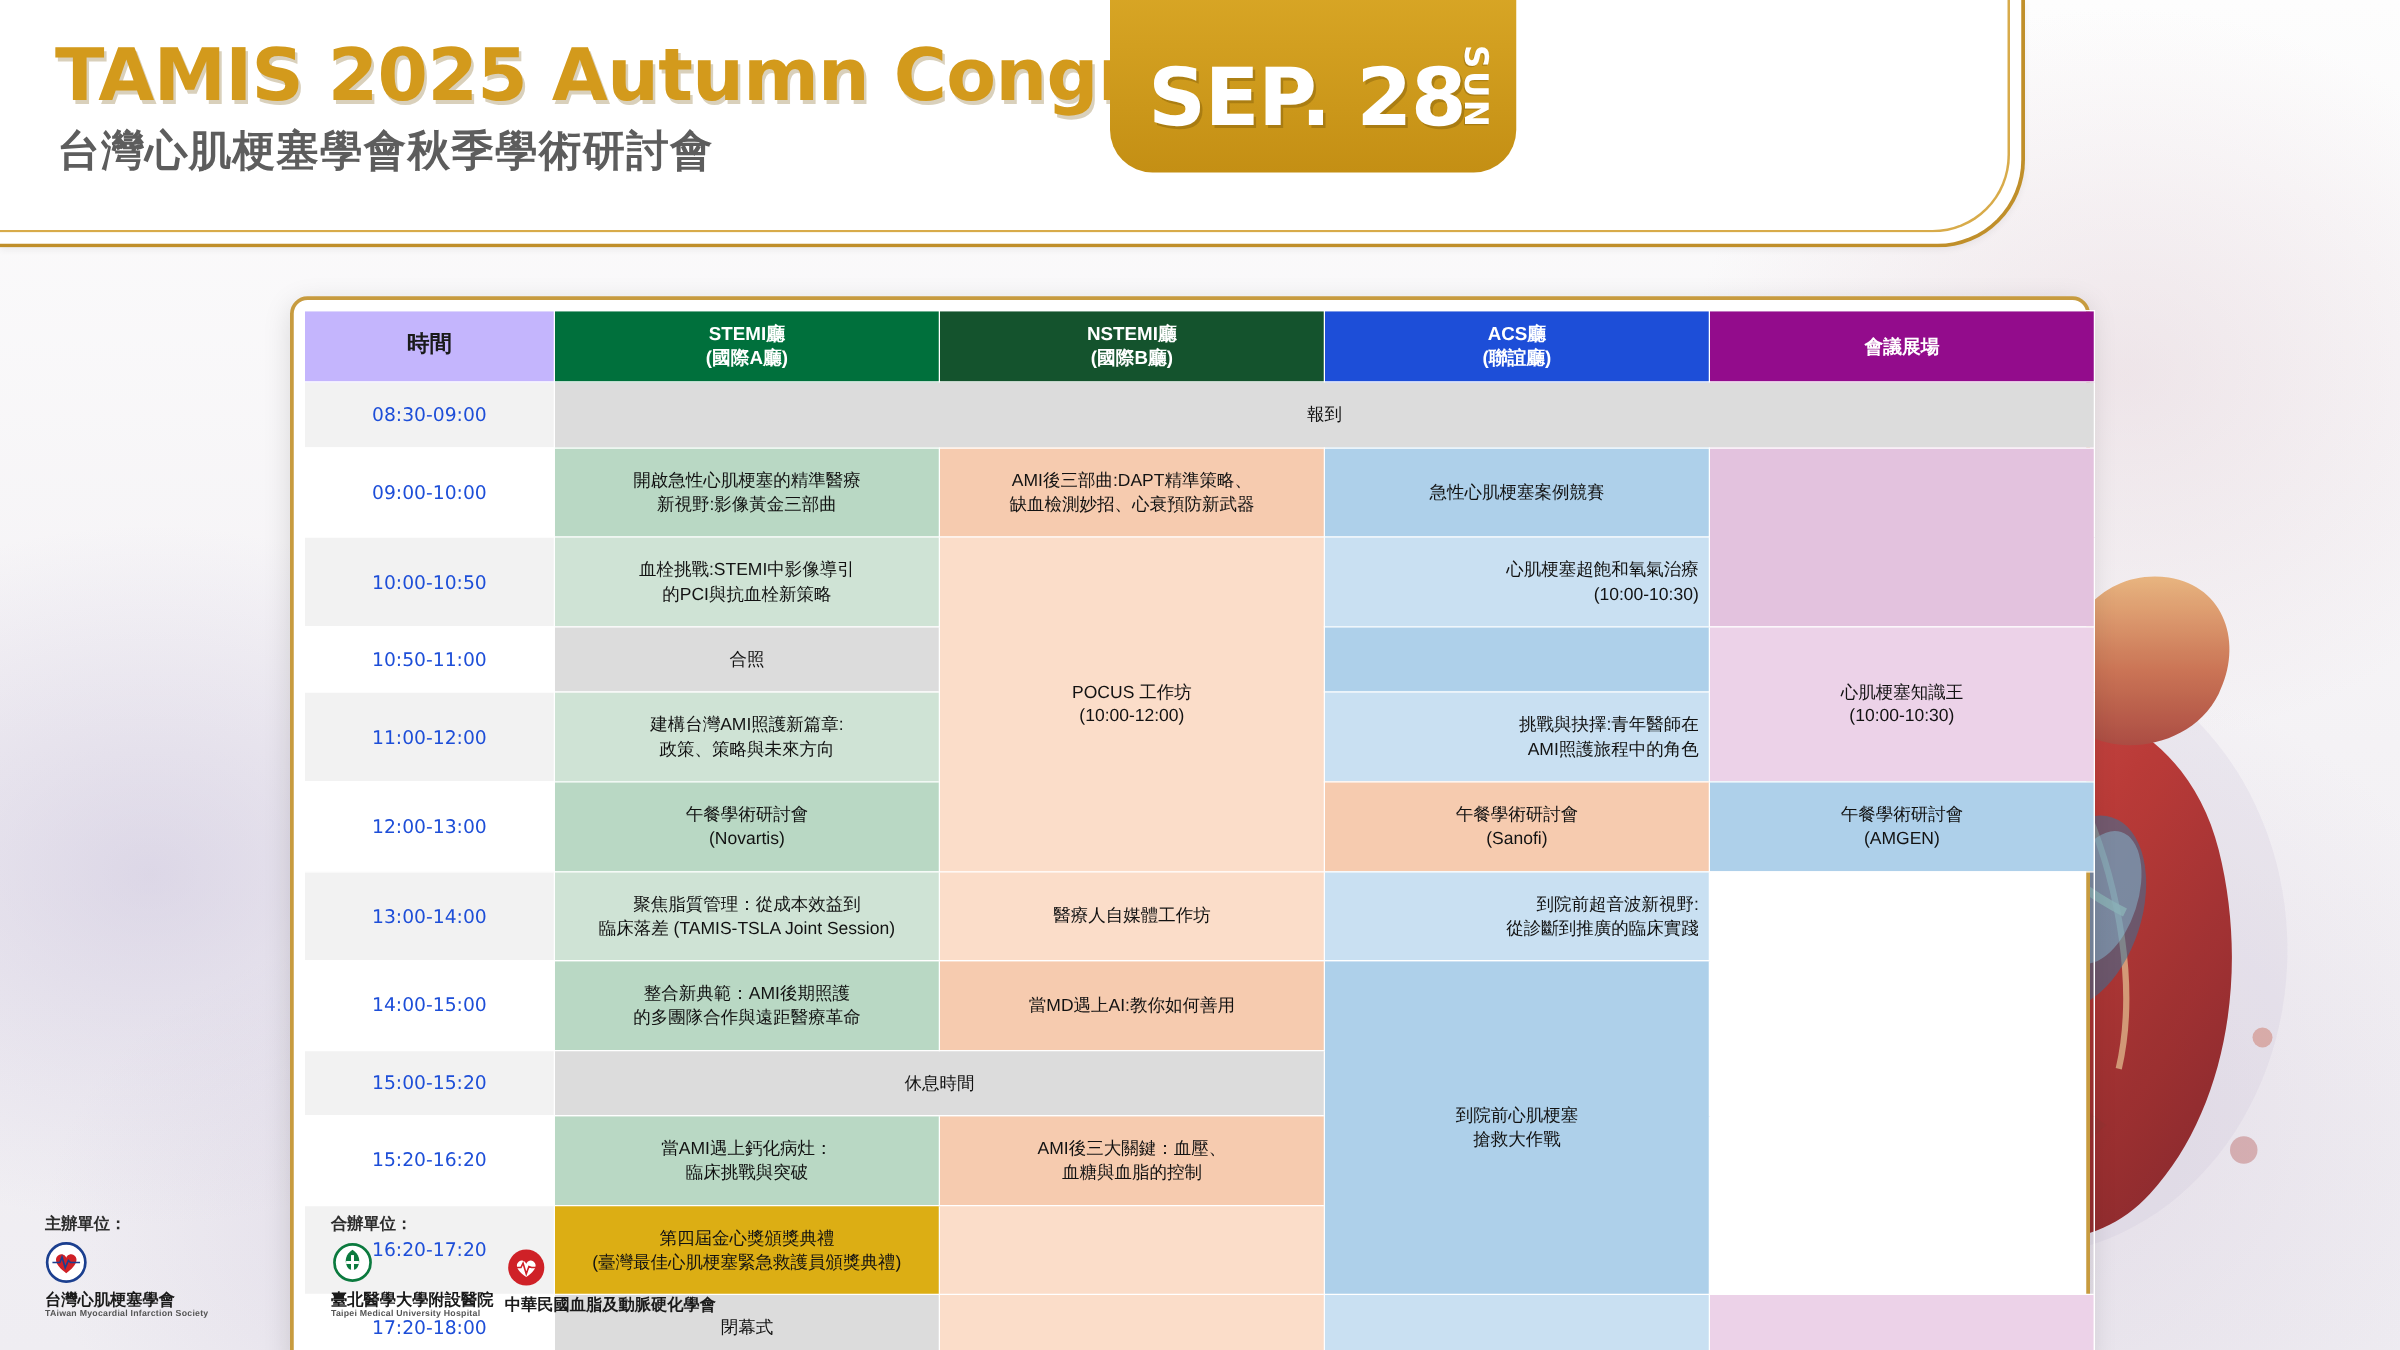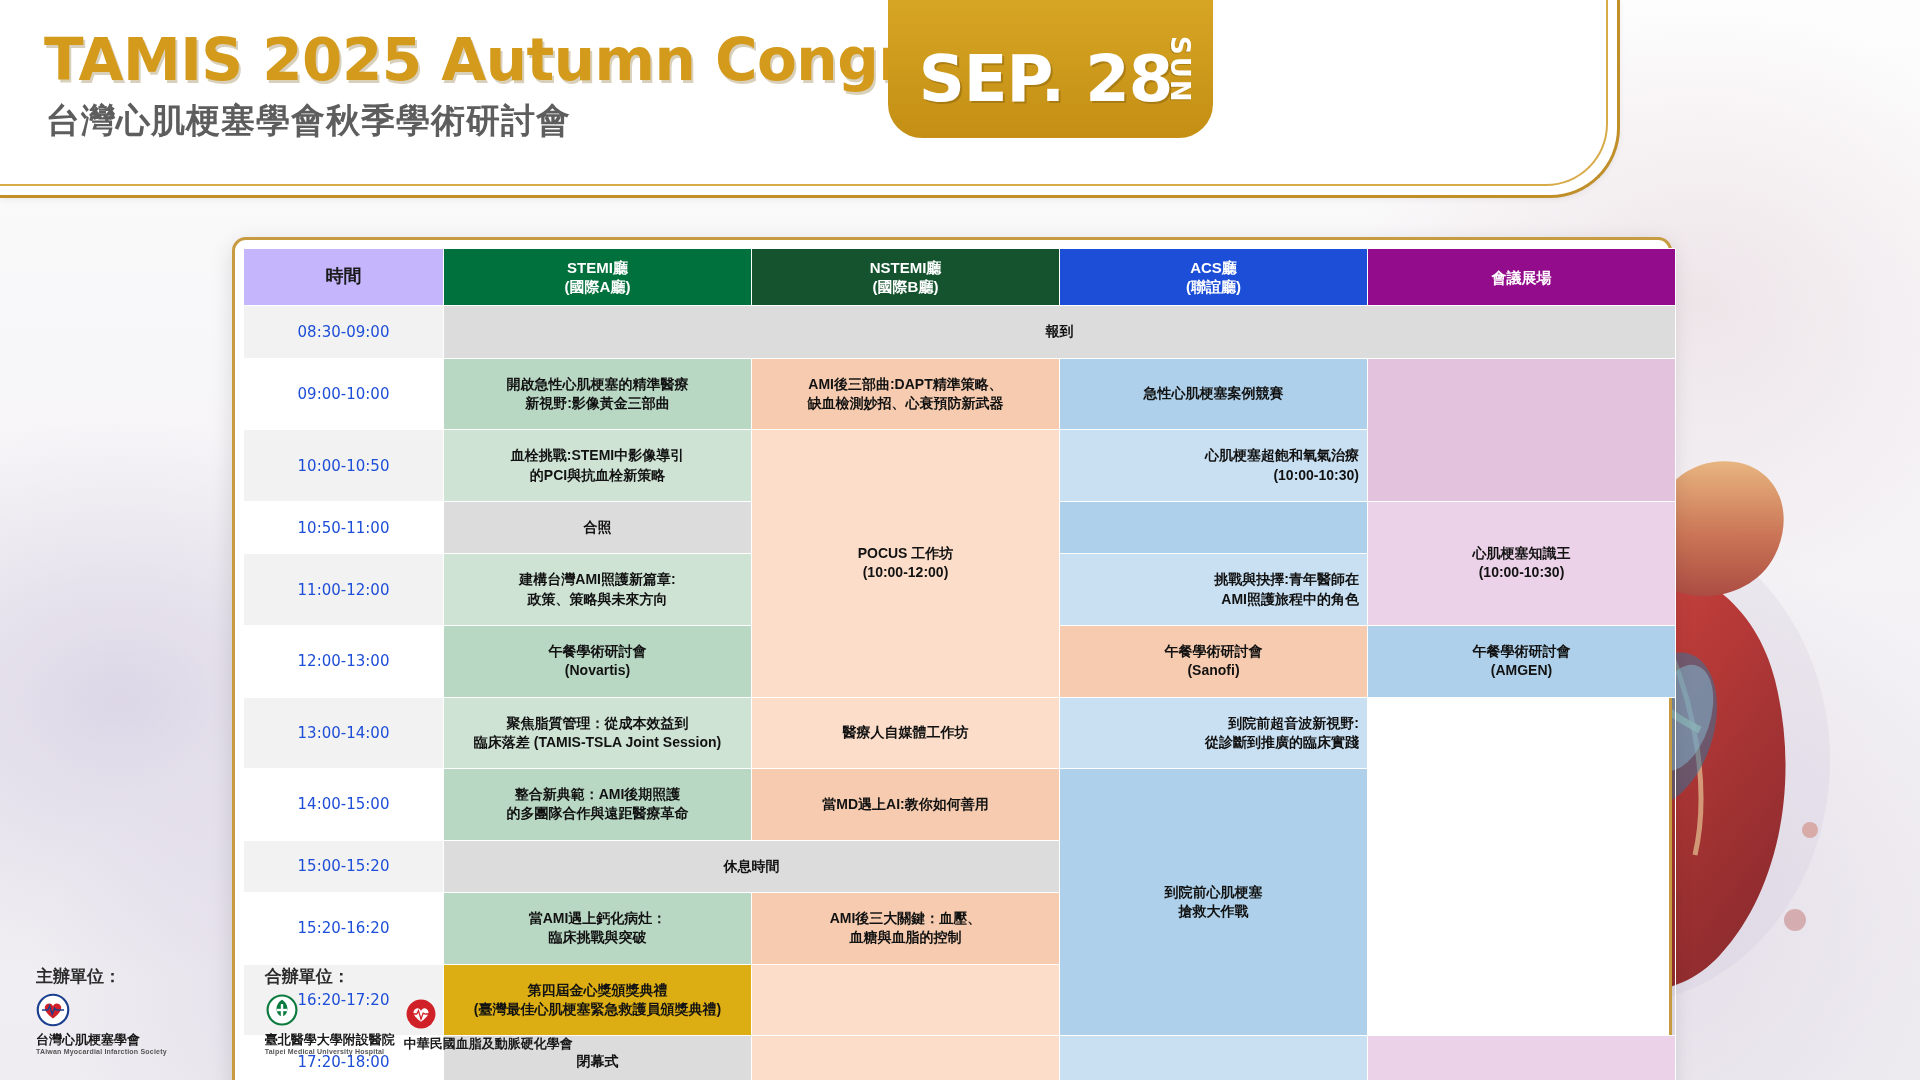--- a/index.html
+++ b/index.html
@@ -107,39 +107,39 @@
   th.h-acs    { background: #1d4ed8; }
   th.h-expo   { background: #930c8c; }
 
   td.time {
     font-size: 15px; color: #1d4ed8; font-weight: 400;
     font-family: "DejaVu Sans", sans-serif;
     background: #ffffff; height: 50px;
   }
   tr.alt td.time { background: #f2f2f2; }
   td.cell {
-    font-size: 14px; font-weight: 700; color: #121212; line-height: 1.38;
+    font-size: 14px; font-weight: 400; color: #121212; line-height: 1.38;
     padding: 16px 8px;
   }
   .c-green  { background: #b9d8c4; }
   .c-green2 { background: #cfe3d5; }
   .c-orange { background: #f6cbaf; }
   .c-orange2{ background: #fbddc9; }
   .c-blue   { background: #aed0ea; }
   .c-blue2  { background: #c9e0f2; text-align: right; }
   .c-purple { background: #e3c2de; }
   .c-purple2{ background: #ecd2e8; }
   .c-gray   { background: #dcdcdc; }
   .c-gold   { background: #dcae14; color:#ffffff; }
   .big { font-size: 17px; font-weight: 900; }
 
   
   #footer { position: absolute; left: 36px; bottom: 24px; z-index: 8; display: flex; align-items: flex-end; gap: 14px; }
   .org-group { display: flex; flex-direction: column; gap: 5px; }
-  .org-label { font-size: 17px; font-weight: 700; color: #2c2c2c; }
+  .org-label { font-size: 13px; font-weight: 700; color: #2c2c2c; }
   .org-row { display: flex; align-items: center; gap: 9px; }
   .org-item { display: flex; gap: 6px; flex-direction: column; }
   .org-name { font-size: 13px; font-weight: 700; color: #1a1a1a; line-height: 1.15; }
   .org-name small { display: block; font-size: 7px; font-weight: 700; color: #555; letter-spacing: .2px; }
   .logo { width: 34px; height: 34px; flex: 0 0 34px; }
   .gap { width: 28px; }
 </style>
 </head>
 <body>
 

